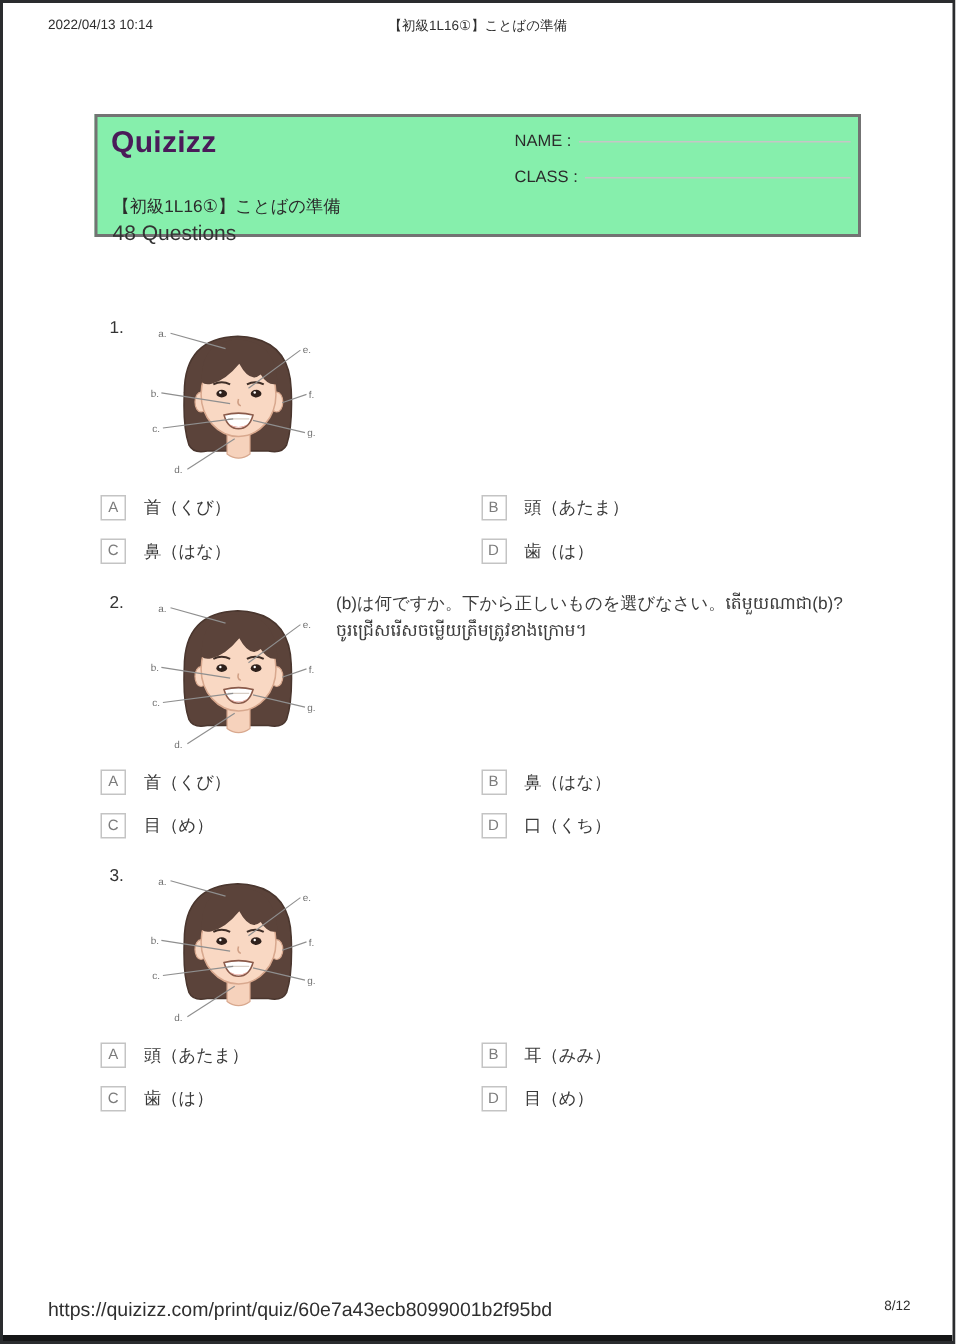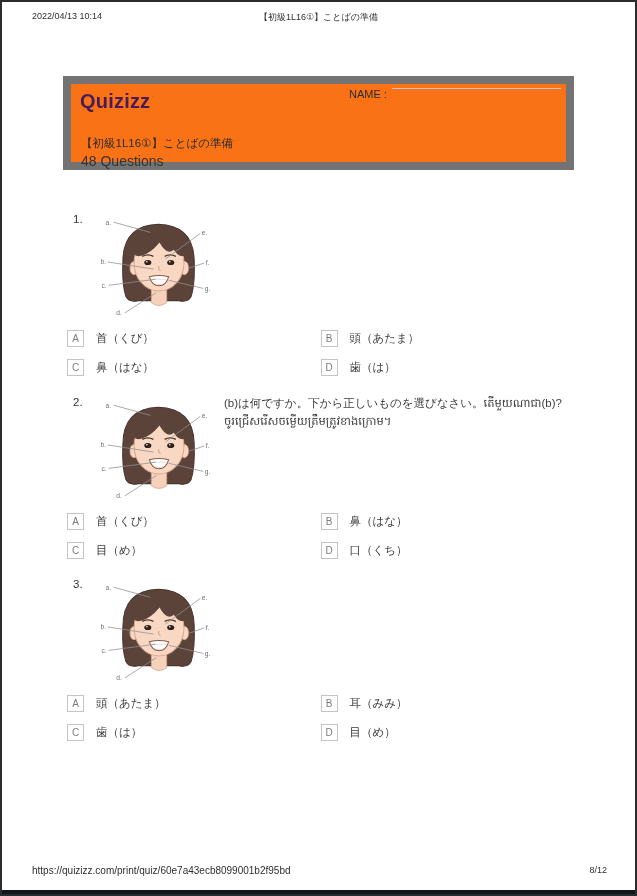--- a/index.html
+++ b/index.html
@@ -9,30 +9,30 @@
     position:relative; width:637px; height:896px; background:#fff;
     border:2px solid #2a2c2e; overflow:hidden;
     font-family:"Liberation Sans", sans-serif; color:#3a3a3a;
   }
   .bottom-bar { position:absolute; left:0; right:0; bottom:0; height:4px; background:#151617; }
 
   
   .top-meta { position:absolute; top:9px; left:0; right:0; font-size:9px; color:#2f2f2f; }
   .timestamp { position:absolute; left:30px; top:0; }
   .top-title { display:block; text-align:center; }
-  .footer-url  { position:absolute; left:30px;  top:863px; font-size:10px; color:#2f2f2f; }
+  .footer-url  { position:absolute; left:30px;  top:863px; font-size:13px; color:#2f2f2f; }
   .footer-page { position:absolute; right:28px; top:863px; font-size:9px; color:#2f2f2f; }
 
   
-  .quiz-header { position:absolute; left:61px; top:74px; width:511px; height:94px; border:8px solid #737373; background:#f97316; }
+  .quiz-header { position:absolute; left:61px; top:74px; width:511px; height:82px; border:2px solid #737373; background:#86efac; }
   .logo { position:absolute; left:9px; top:6px; font-size:20px; font-weight:700; color:var(--brand); letter-spacing:.2px; }
   .quiz-title { position:absolute; left:10px; top:52px; font-size:11.5px; color:#2b2b2b; }
   .quiz-count { position:absolute; left:10px; top:69px; font-size:14px; color:#333; }
   .fields { position:absolute; left:278px; top:4px; right:5px; }
-  .field-row { display:flex; align-items:flex-start; height:24.5px; font-size:11px; color:#2b2b2b; }
+  .field-row { display:flex; align-items:center; height:24.5px; font-size:11px; color:#2b2b2b; }
   .field-label { white-space:pre; padding-bottom:1px; }
   .field-line { flex:1; border-bottom:1px solid #c6c6c6; margin-left:5px; }
 
   
   .question { position:absolute; left:63px; width:509px; height:180px; }
   .q1 { top:207px; } .q2 { top:390px; } .q3 { top:572px; }
   .q-num { position:absolute; left:8px; top:4px; font-size:11.5px; color:#333; }
   .face { position:absolute; left:34px; top:2px; width:118px; height:110px; }
   .q-text { position:absolute; left:159px; top:2px; width:348px; font-size:11.5px; line-height:18px; color:#3c3c3c; }
   .opt-row { position:absolute; left:2px; right:0; display:flex; }
@@ -100,20 +100,24 @@
 
   <div class="quiz-header">
     <div class="logo">Quizizz</div>
     <div class="quiz-title">【初級1L16①】ことばの準備</div>
     <div class="quiz-count">48 Questions</div>
     <div class="fields">
       <div class="field-row">
         <span class="field-label">NAME :</span>
         <span class="field-line"></span>
       </div>
+      <div class="field-row">
+        <span class="field-label">CLASS :</span>
+        <span class="field-line"></span>
+      </div>
     </div>
   </div>
 
   <section class="question q1">
     <div class="q-num">1.</div>
     <svg class="face" viewBox="0 0 115 108">
         <use href="#face-sym"></use>
       </svg>
     <div class="opt-row row-1">
       <div class="opt">

